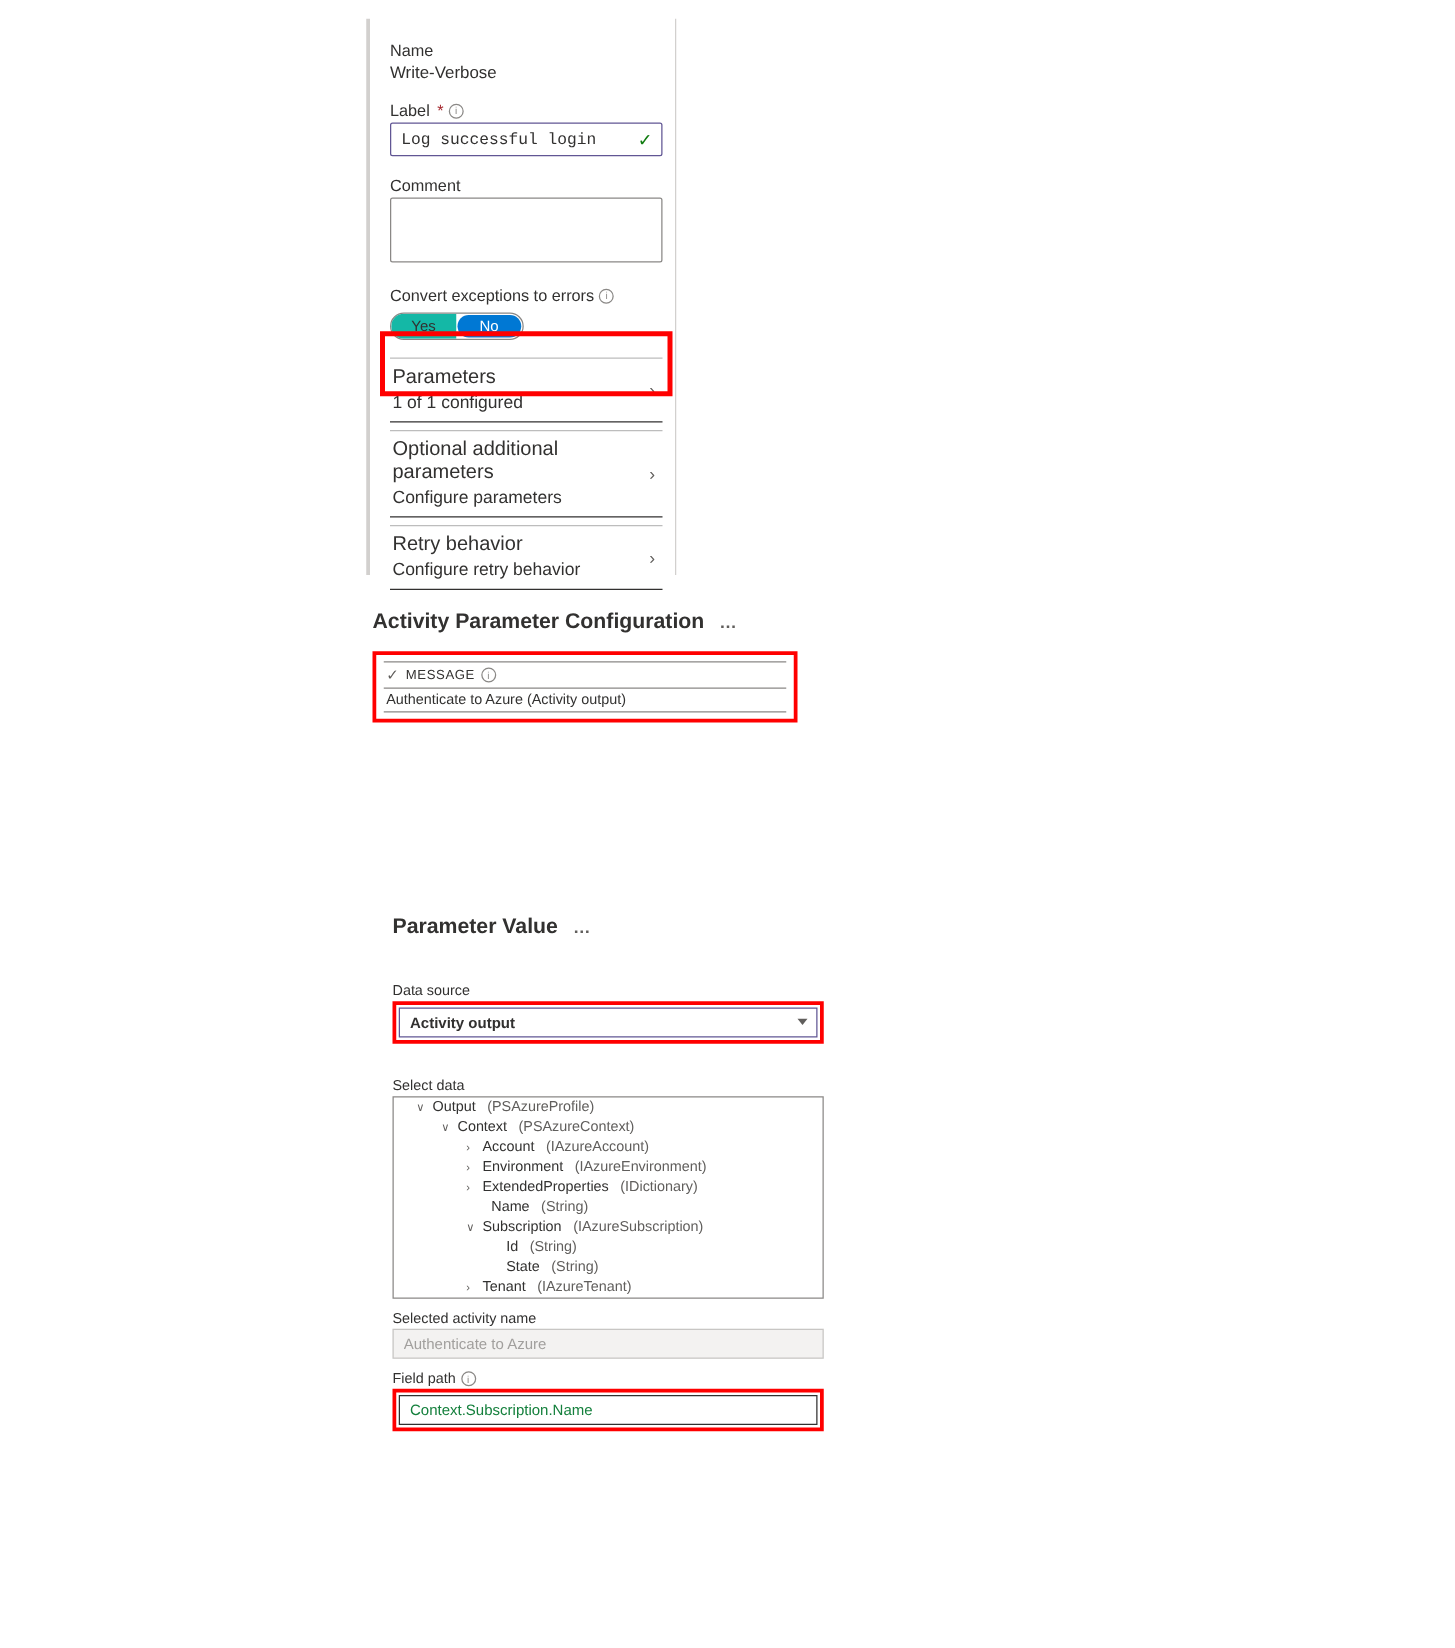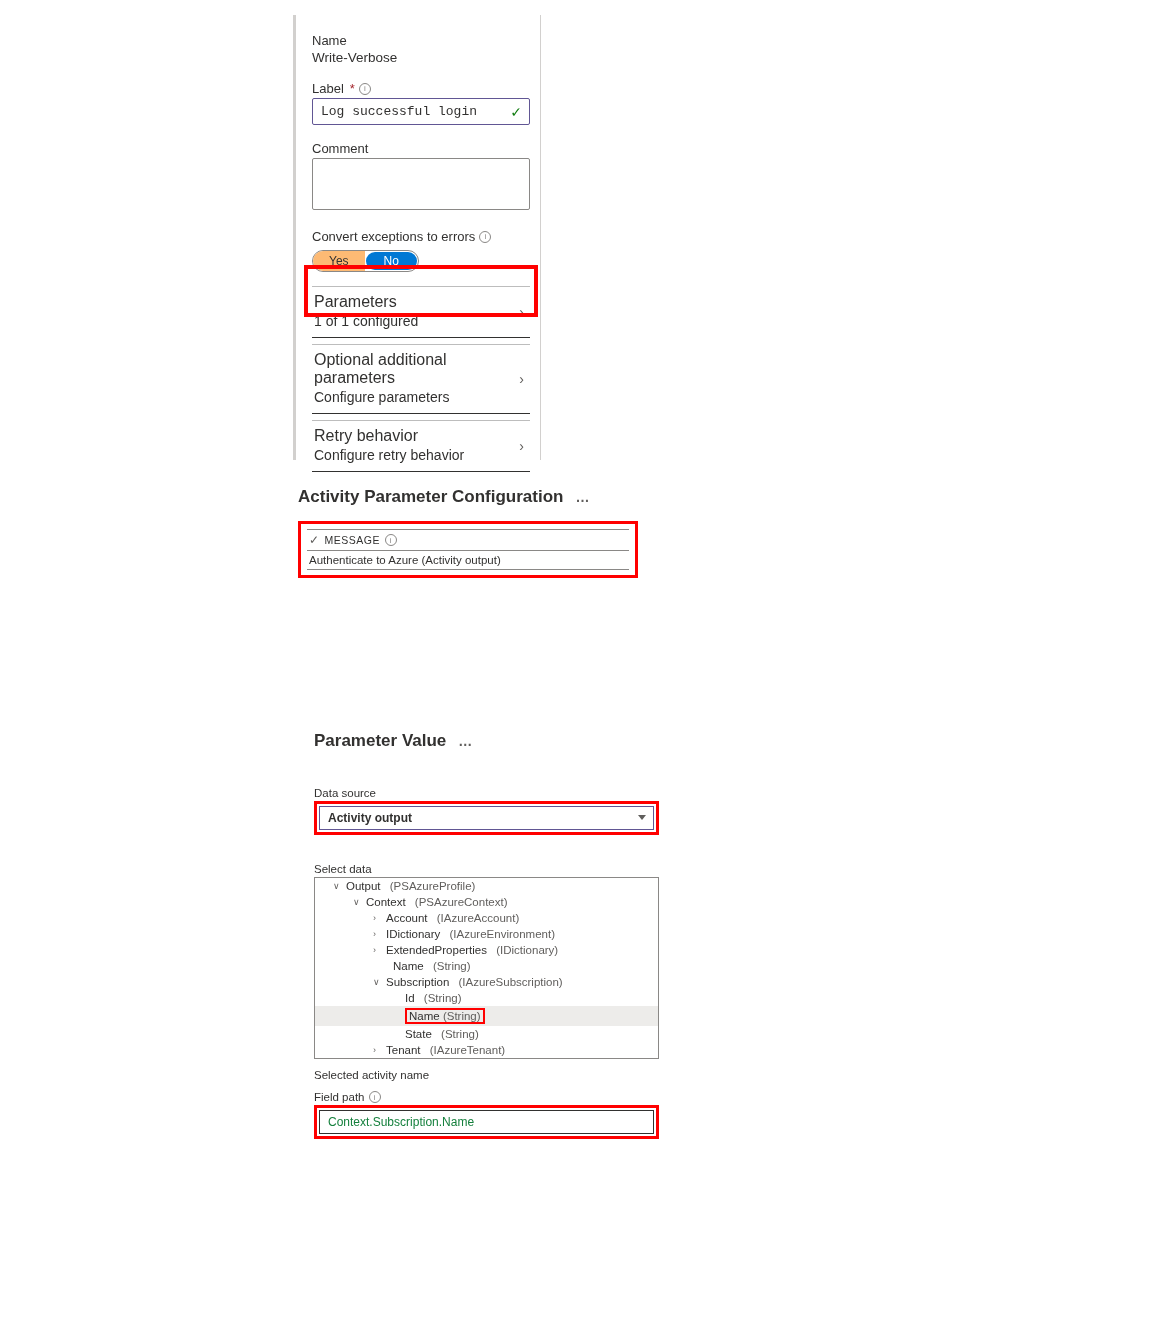--- a/index.html
+++ b/index.html
@@ -96,21 +96,21 @@
     margin-bottom: 14px;
   }
   .toggle span {
     display: flex;
     align-items: center;
     justify-content: center;
     font-size: 12px;
     padding: 0 16px;
     cursor: pointer;
   }
-  .toggle .off { background: #fdba74; color: #323130; }
+  .toggle .off { background: #14b8a6; color: #323130; }
   .toggle .on  { background: #0078d4; color: #fff; border-radius: 12px; margin: 1px; padding: 0 18px; }
 
   .nav-item {
     border-top: 1px solid #bdbdbd;
     border-bottom: 1px solid #323130;
     padding: 6px 2px 8px;
     cursor: pointer;
     position: relative;
     margin-bottom: 6px;
   }
@@ -343,35 +343,33 @@
         </div>
       </div>
     </div>
 
     <div class="select-data">
       <div class="field-label">Select data</div>
       <div class="tree-box">
         <div class="tree-row ind1"><span class="car">∨</span><span>Output</span>&nbsp;<span class="type">(PSAzureProfile)</span></div>
         <div class="tree-row ind2"><span class="car">∨</span><span>Context</span>&nbsp;<span class="type">(PSAzureContext)</span></div>
         <div class="tree-row ind3"><span class="car">›</span><span>Account</span>&nbsp;<span class="type">(IAzureAccount)</span></div>
-        <div class="tree-row ind3"><span class="car">›</span><span>IDictionary</span>&nbsp;<span class="type">(IAzureEnvironment)</span></div>
+        <div class="tree-row ind3"><span class="car">›</span><span>Environment</span>&nbsp;<span class="type">(IAzureEnvironment)</span></div>
         <div class="tree-row ind3"><span class="car">›</span><span>ExtendedProperties</span>&nbsp;<span class="type">(IDictionary)</span></div>
         <div class="tree-row ind4"><span>Name</span>&nbsp;<span class="type">(String)</span></div>
         <div class="tree-row ind3"><span class="car">∨</span><span>Subscription</span>&nbsp;<span class="type">(IAzureSubscription)</span></div>
         <div class="tree-row ind5"><span>Id</span>&nbsp;<span class="type">(String)</span></div>
-        <div class="tree-row ind5 sel">
-            <span class="red-inline"><span>Name</span>&nbsp;<span class="type">(String)</span></span>
-          </div>
         <div class="tree-row ind5"><span>State</span>&nbsp;<span class="type">(String)</span></div>
         <div class="tree-row ind3"><span class="car">›</span><span>Tenant</span>&nbsp;<span class="type">(IAzureTenant)</span></div>
       </div>
     </div>
 
     <div class="field-block">
       <div class="field-label">Selected activity name</div>
+      <input class="readonly-input" readonly="" value="Authenticate to Azure" style="">
     </div>
 
     <div class="field-block">
       <div class="field-label">
         <span>Field path</span>
         <span class="info-circle">i</span>
       </div>
       <div class="red-around-fp">
         <input class="plain-input" value="Context.Subscription.Name" style="">
       </div>

